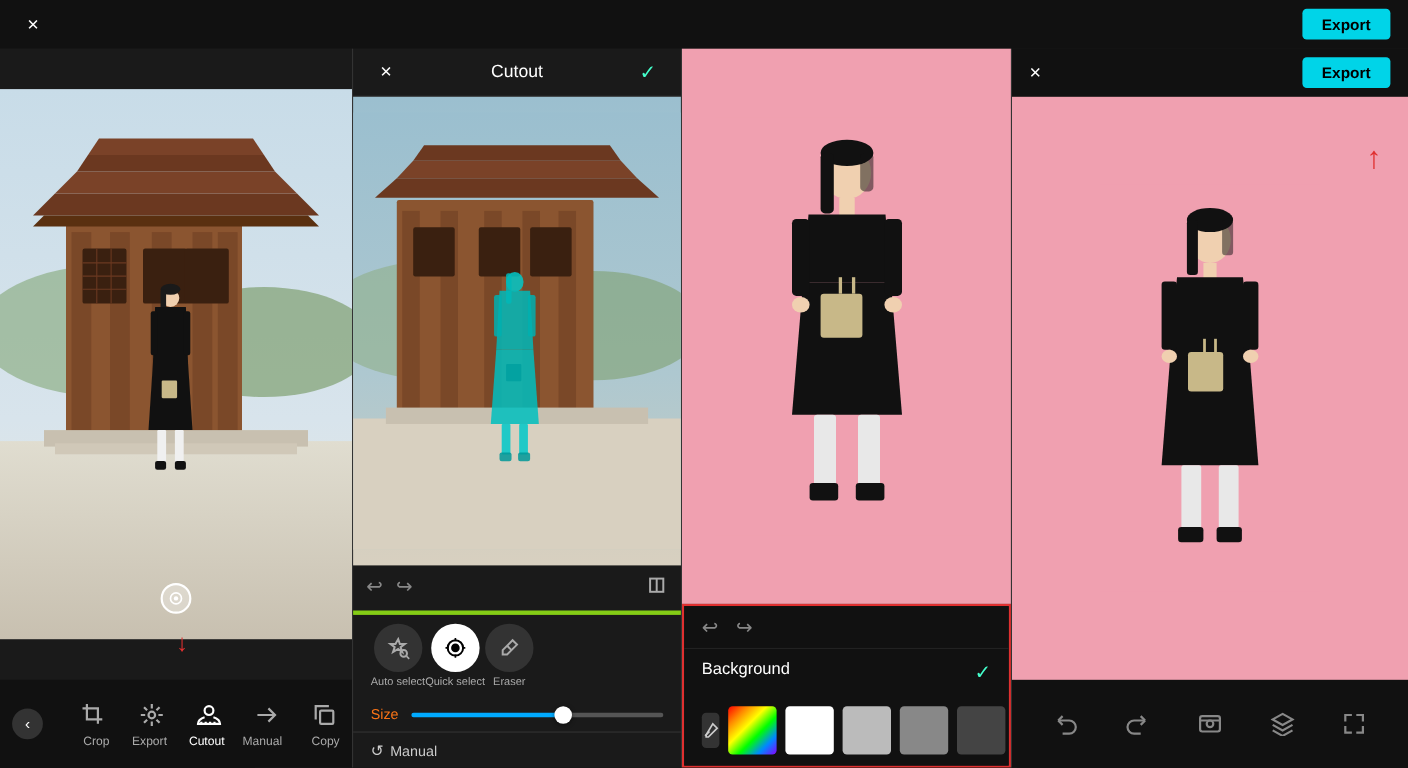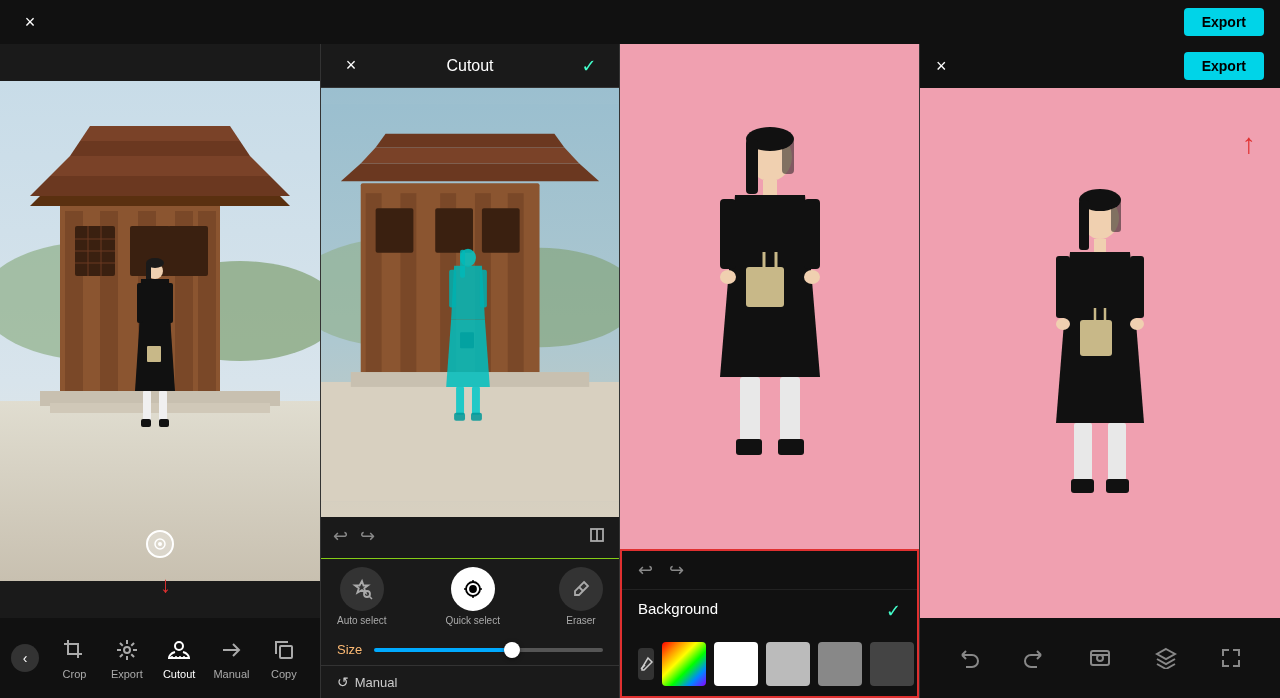--- a/index.html
+++ b/index.html
@@ -95,21 +95,21 @@
       height: 80px;
       background: #111;
       display: flex;
       align-items: center;
       justify-content: space-around;
       padding: 0 10px;
     }
     .toolbar-item {
       display: flex;
       flex-direction: column;
-      align-items: center;
+      align-items: flex-end;
       gap: 4px;
       cursor: pointer;
       color: #aaa;
       min-width: 50px;
     }
     .toolbar-item.active { color: #fff; }
     .toolbar-icon {
       width: 28px; height: 28px;
       display: flex; align-items: center; justify-content: center;
       font-size: 18px;
@@ -179,23 +179,23 @@
     }
     .crop-right {
       margin-left: auto;
       color: #aaa;
       font-size: 18px;
       cursor: pointer;
     }
 
     .cutout-tools {
       display: flex;
-      justify-content: space-between;
+      justify-content: flex-start;
       padding: 8px 16px;
-      border-top: 1px solid #84cc16;
+      border-top: 4px solid #84cc16;
     }
     .tool-item {
       display: flex;
       flex-direction: column;
       align-items: center;
       gap: 4px;
       cursor: pointer;
       color: #ccc;
     }
     .tool-circle {
@@ -215,21 +215,21 @@
       text-align: center;
     }
 
     .size-row {
       display: flex;
       align-items: center;
       padding: 8px 16px;
       gap: 12px;
     }
     .size-label {
-      color: #fdba74;
+      color: #f97316;
       font-size: 13px;
     }
     .size-slider {
       flex: 1;
       height: 4px;
       background: linear-gradient(to right, #0af 60%, #555 60%);
       border-radius: 2px;
       position: relative;
       cursor: pointer;
     }

